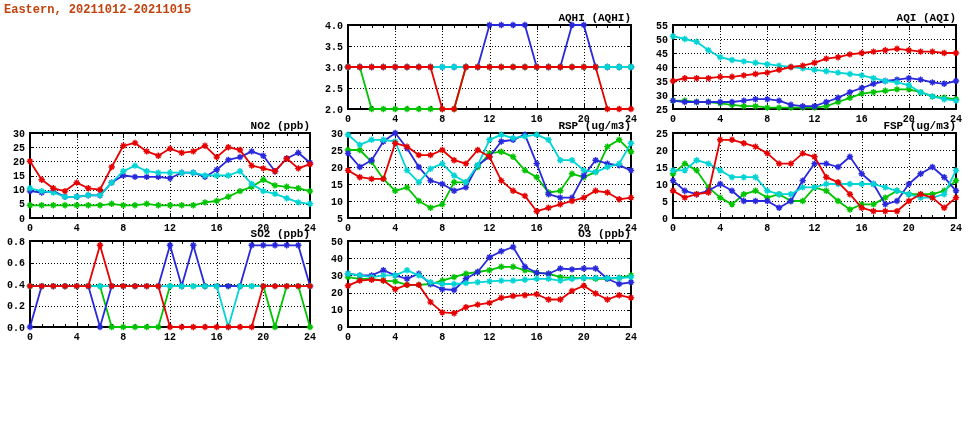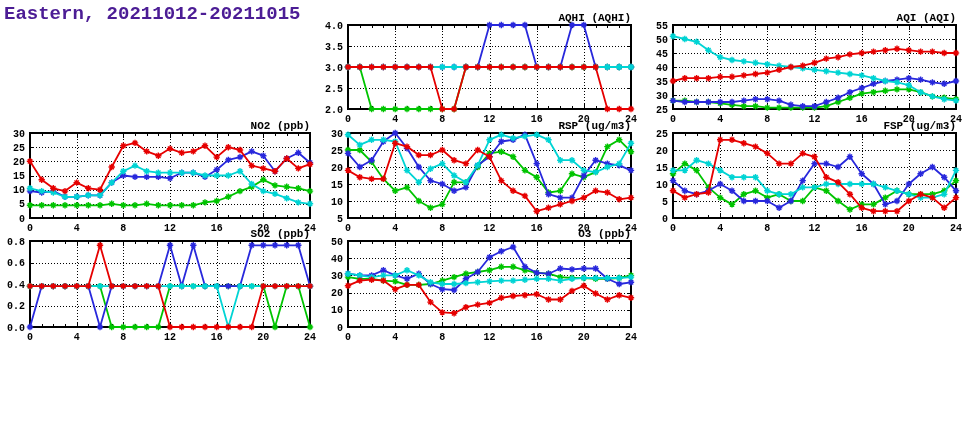--- a/index.html
+++ b/index.html
@@ -1,21 +1,21 @@
 <!DOCTYPE html>
 <html><head>
 <meta charset="utf-8">
 <style>
   html,body{margin:0;padding:0;}
   body{
     width:975px;height:447px;background:#ffffff;position:relative;overflow:hidden;
     font-family:"Liberation Mono","DejaVu Sans Mono",monospace;
   }
   .main-title{
-    position:absolute;left:4px;top:3px;font-size:19px;font-weight:bold;color:#4c1d95;
+    position:absolute;left:4px;top:3px;font-size:12px;font-weight:bold;color:#c2410c;
     letter-spacing:0px;white-space:pre;
   }
   .chart{position:absolute;}
   .chart svg{display:block;}
   text{font-family:"Liberation Mono","DejaVu Sans Mono",monospace;font-weight:bold;fill:#000;}
   .ticklab{font-size:10px;}
   .ctitle{font-size:11px;}
 </style>
 </head>
 <body>

